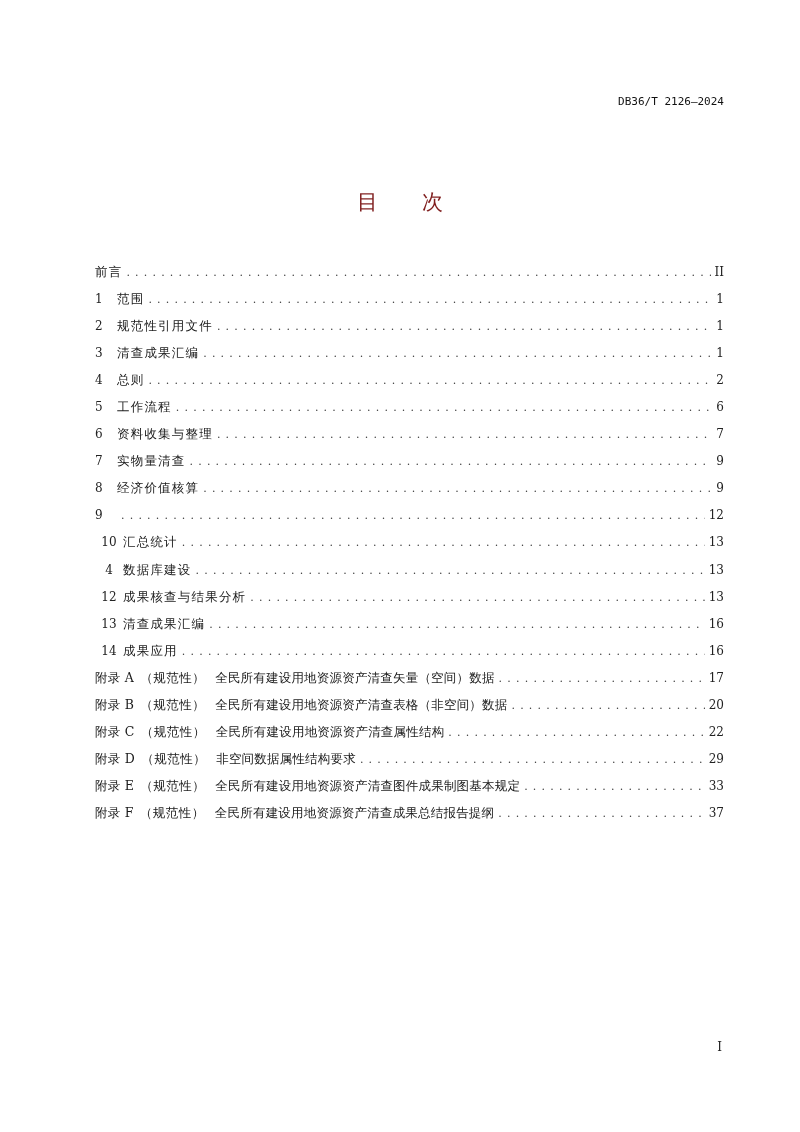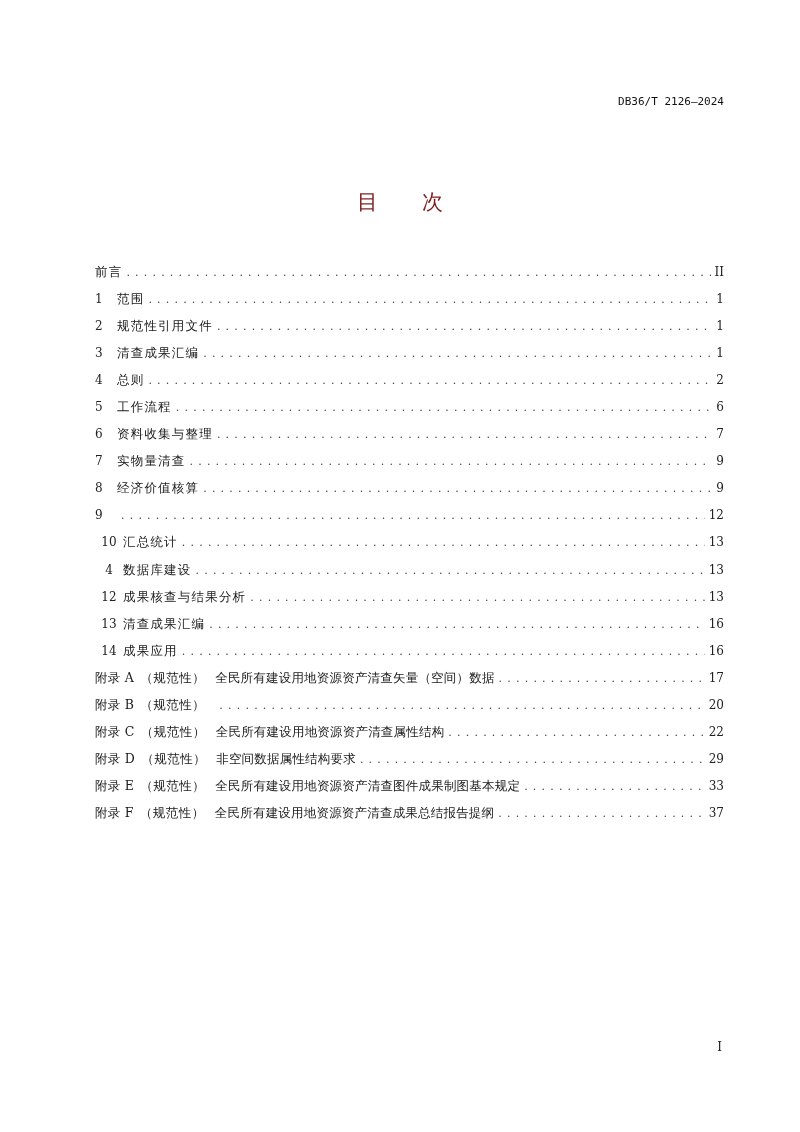--- a/index.html
+++ b/index.html
@@ -214,20 +214,21 @@
   <li class="toc-row">
     <span class="appx-prefix">附录 A</span>
     <span class="appx-type">（规范性）</span>
     <span class="toc-label tight">全民所有建设用地资源资产清查矢量（空间）数据</span>
     <span class="toc-dots"></span>
     <span class="toc-page">17</span>
   </li>
   <li class="toc-row">
     <span class="appx-prefix">附录 B</span>
     <span class="appx-type">（规范性）</span>
+    <span class="toc-label tight">全民所有建设用地资源资产清查表格（非空间）数据</span>
     <span class="toc-dots"></span>
     <span class="toc-page">20</span>
   </li>
   <li class="toc-row">
     <span class="appx-prefix">附录 C</span>
     <span class="appx-type">（规范性）</span>
     <span class="toc-label tight">全民所有建设用地资源资产清查属性结构</span>
     <span class="toc-dots"></span>
     <span class="toc-page">22</span>
   </li>

